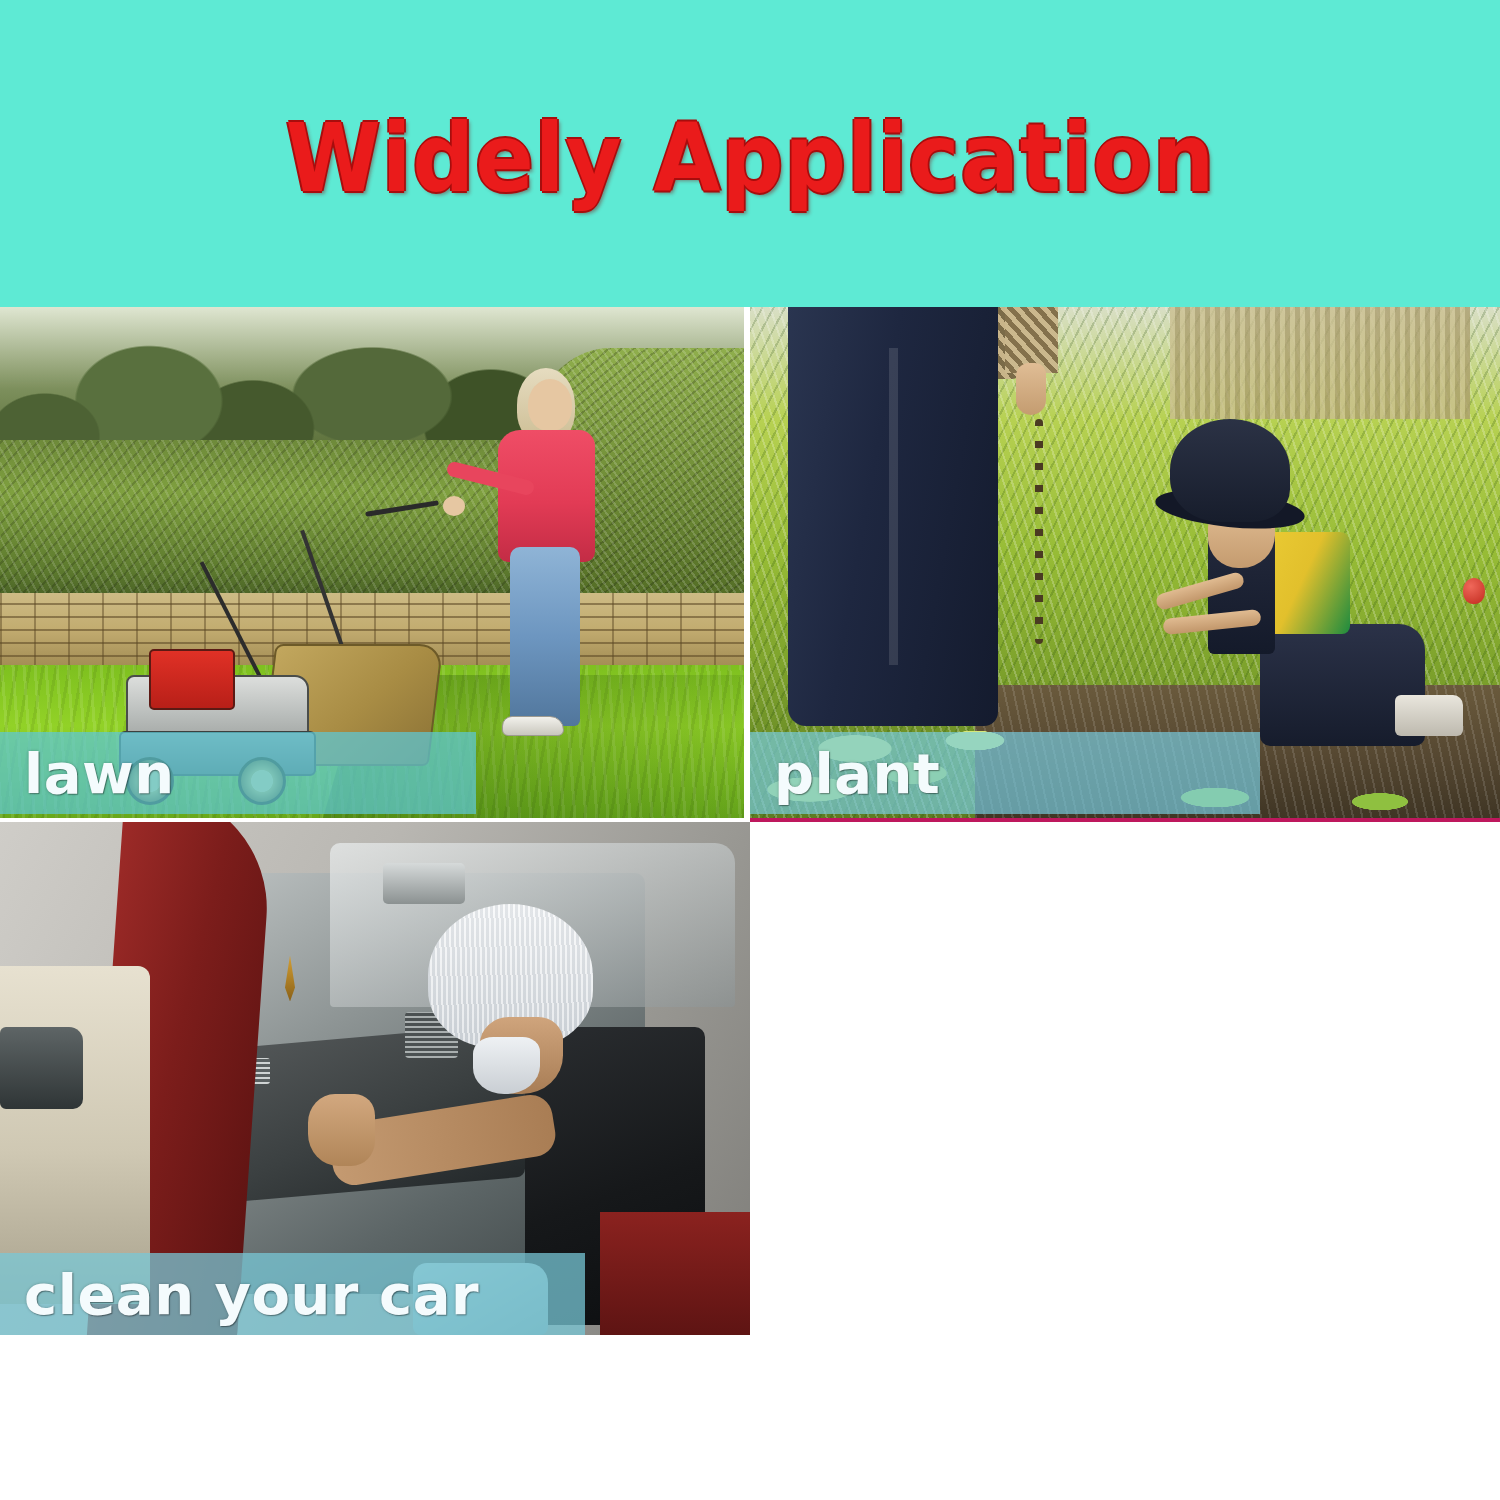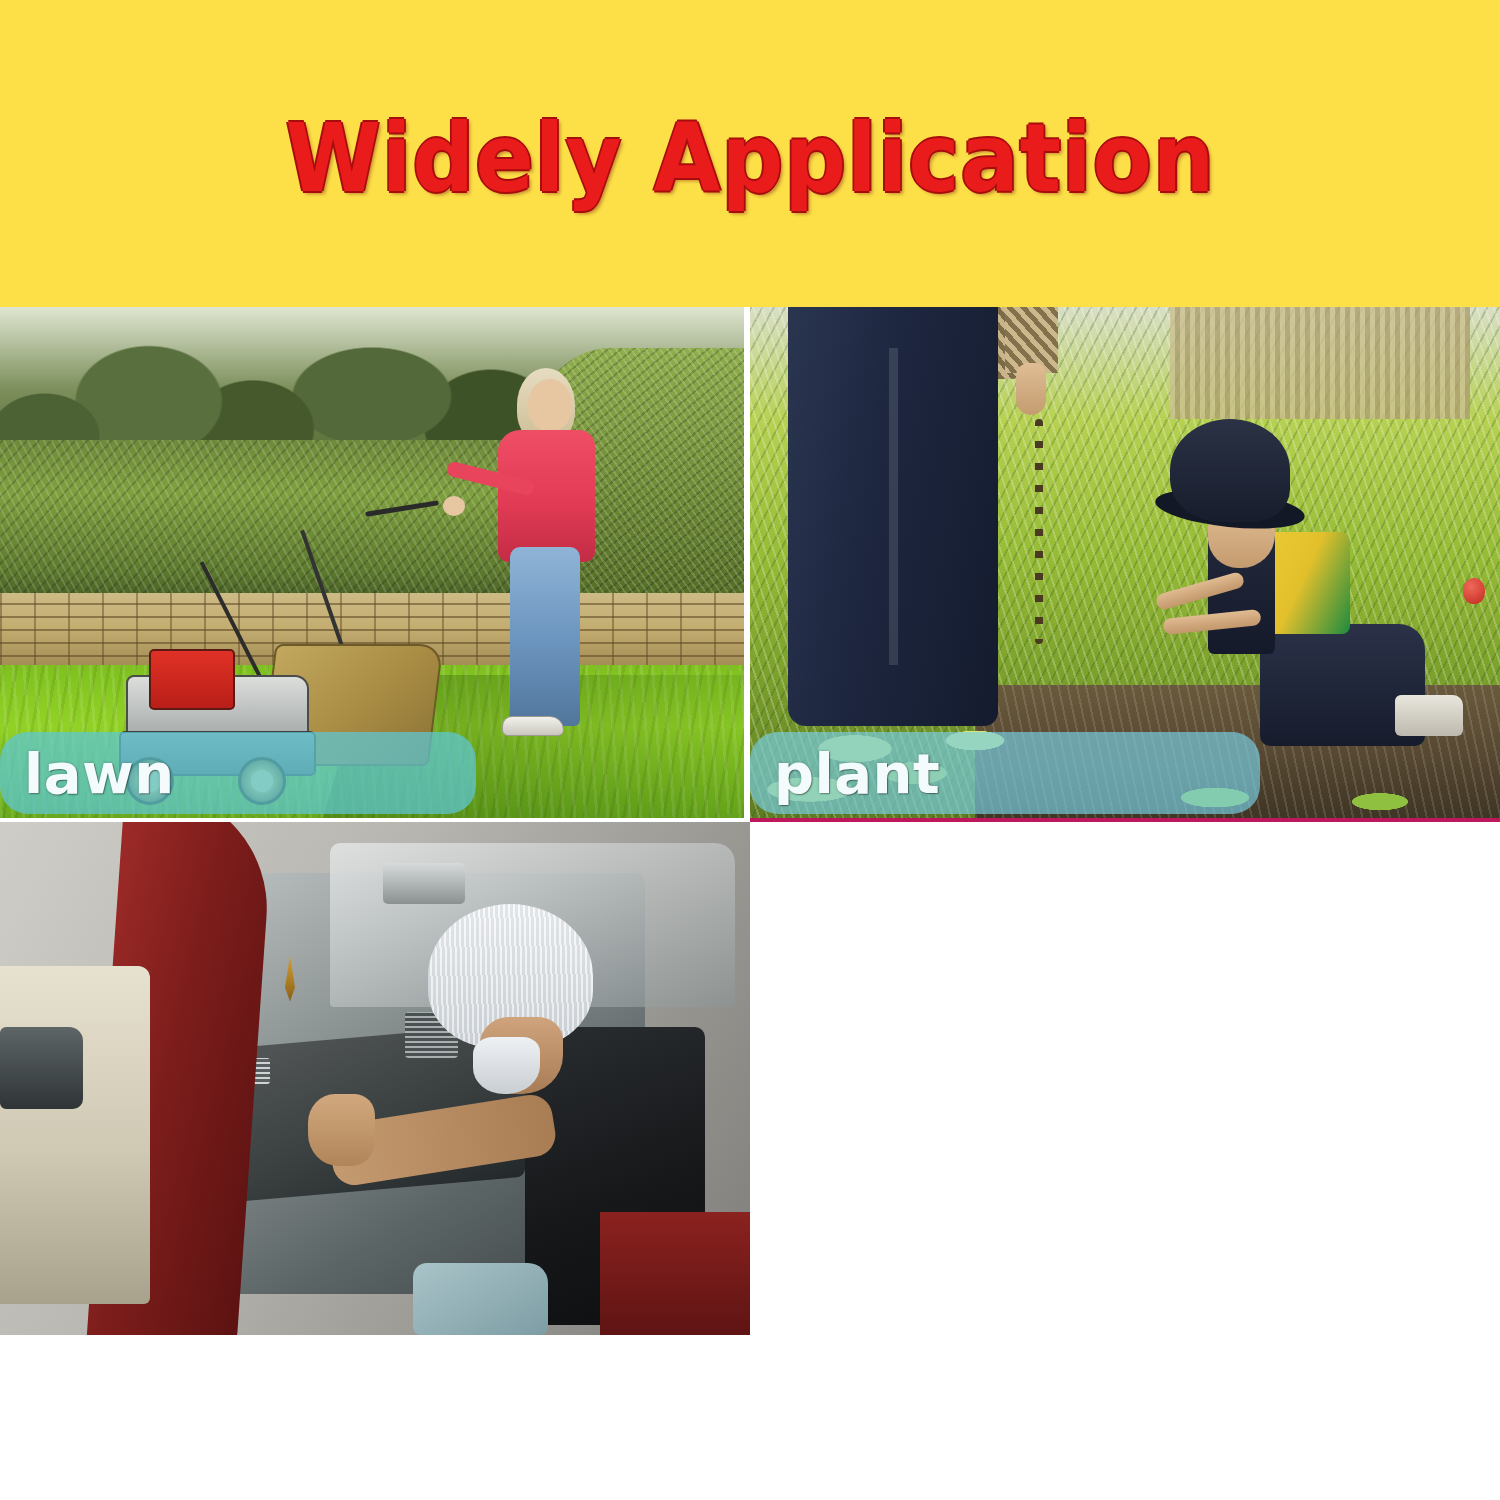--- a/index.html
+++ b/index.html
@@ -22,21 +22,21 @@
     background: #ffffff;
   }
 
   
   #title-bar {
     position: absolute;
     left: 0;
     top: 0;
     width: 1500px;
     height: 307px;
-    background: #fde047;
+    background: #5eead4;
     display: flex;
     align-items: center;
     justify-content: center;
   }
   #page-title {
     font-family: "DejaVu Sans", sans-serif;
     font-size: 94px;
     font-weight: bold;
     letter-spacing: 1px;
     color: #ea1b1b;
@@ -508,21 +508,20 @@
     align-items: center;
     padding-left: 24px;
     box-sizing: border-box;
     font-family: "DejaVu Sans", sans-serif;
     font-size: 56px;
     font-weight: bold;
     color: #f4fbfd;
     letter-spacing: 0.5px;
     text-shadow: 1px 1px 1px rgba(0,0,0,.35), 0 0 3px rgba(0,0,0,.25);
     white-space: nowrap;
-    border-radius: 28px;
   }
   .caption.lawn    { width: 64%; background: rgba(93,200,214,.72); bottom: 4px; }
   .caption.plant   { width: 68%; background: rgba(120,205,226,.68); bottom: 4px; }
   .caption.snow    { width: 55%; background: rgba(145,219,240,.80); bottom: 0; }
   .caption.car     { width: 78%; background: rgba(120,200,214,.74); bottom: 0; }
 </style>
 </head>
 <body>
 
 <div id="page">
@@ -609,16 +608,17 @@
 
         <div class="worker-body"></div>
         <div class="worker-cap"></div>
         <div class="worker-face"></div>
         <div class="worker-mask"></div>
         <div class="worker-arm"></div>
         <div class="worker-hand"></div>
         <div class="car-rag"></div>
         <div class="car-body-red"></div>
       </div>
+      <div class="caption car">clean your car</div>
     </div>
 
   </div>
 </div>
 
 </body></html>

